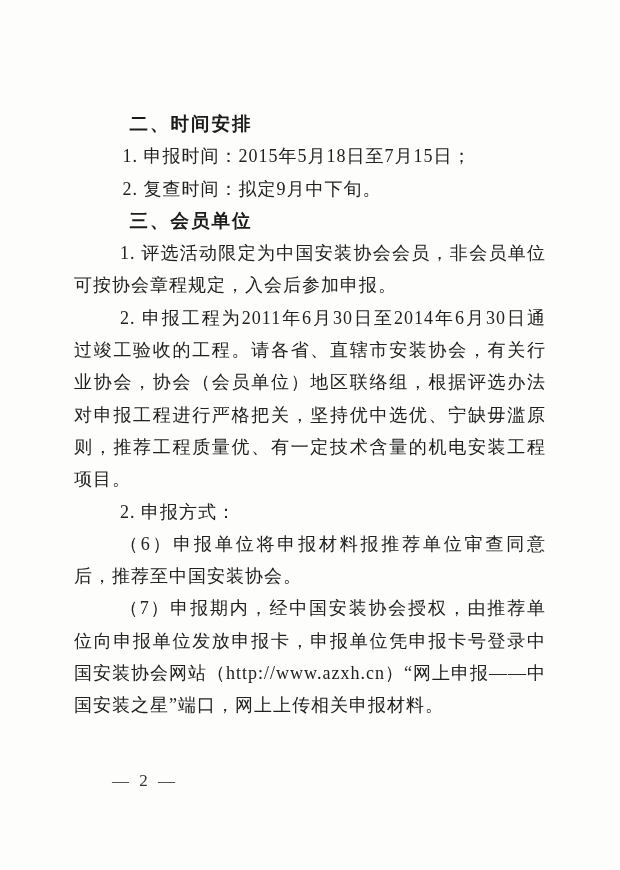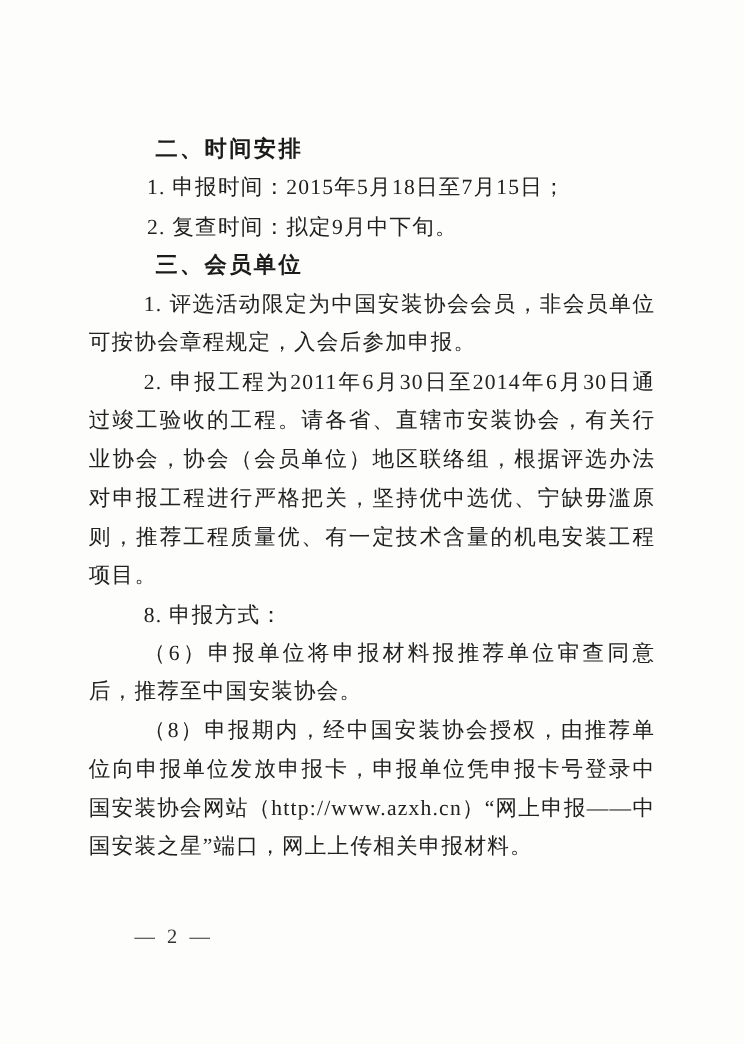--- a/index.html
+++ b/index.html
@@ -65,20 +65,20 @@
 
     <div class="heading">二、时间安排</div>
 
     <div class="item">1. 申报时间：2015年5月18日至7月15日；</div>
     <div class="item">2. 复查时间：拟定9月中下旬。</div>
 
     <div class="heading">三、会员单位</div>
 
     <p class="para">1. 评选活动限定为中国安装协会会员，非会员单位可按协会章程规定，入会后参加申报。</p>
     <p class="para">2. 申报工程为2011年6月30日至2014年6月30日通过竣工验收的工程。请各省、直辖市安装协会，有关行业协会，协会（会员单位）地区联络组，根据评选办法对申报工程进行严格把关，坚持优中选优、宁缺毋滥原则，推荐工程质量优、有一定技术含量的机电安装工程项目。</p>
-    <p class="para">8. 申报方式：</p>
+    <p class="para">2. 申报方式：</p>
     <p class="para">（6）申报单位将申报材料报推荐单位审查同意后，推荐至中国安装协会。</p>
-    <p class="para">（8）申报期内，经中国安装协会授权，由推荐单位向申报单位发放申报卡，申报单位凭申报卡号登录中国安装协会网站（http://www.azxh.cn）“网上申报——中国安装之星”端口，网上上传相关申报材料。</p>
+    <p class="para">（7）申报期内，经中国安装协会授权，由推荐单位向申报单位发放申报卡，申报单位凭申报卡号登录中国安装协会网站（http://www.azxh.cn）“网上申报——中国安装之星”端口，网上上传相关申报材料。</p>
 
   </div>
 
   <div class="page-number">— 2 —</div>
 </div>
 
 </body></html>

